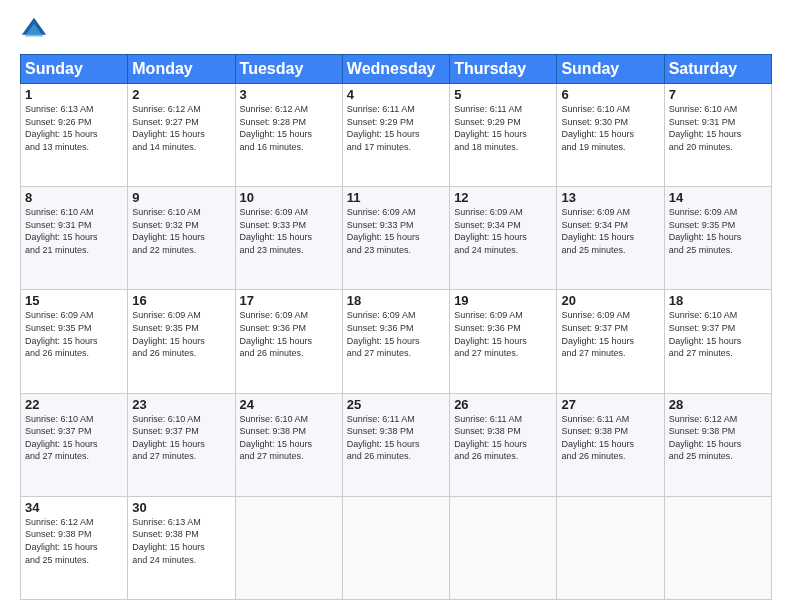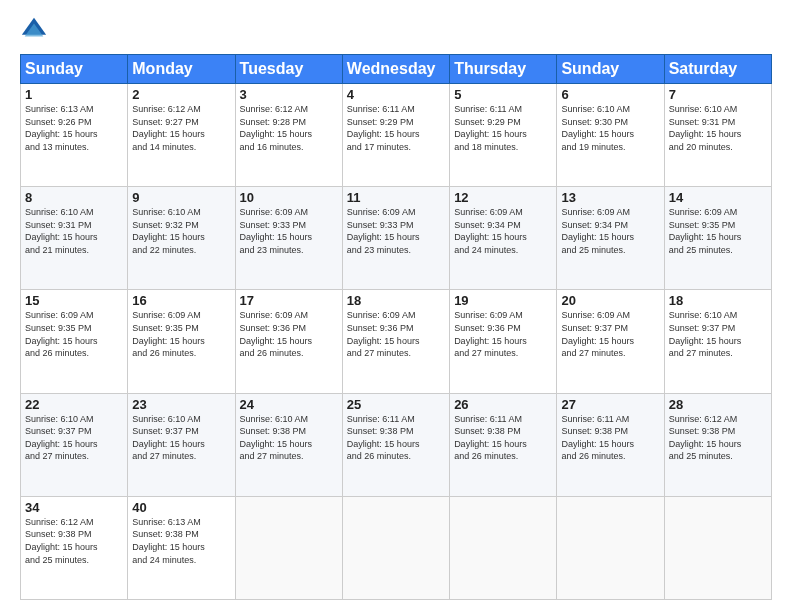--- a/index.html
+++ b/index.html
@@ -242,21 +242,21 @@
         <span class="day-number">28</span>
         <span class="cell-text">Sunrise: 6:12 AM<br>Sunset: 9:38 PM<br>Daylight: 15 hours<br>and 25 minutes.</span>
       </td>
         </tr>
         <tr>
           <td>
         <span class="day-number">34</span>
         <span class="cell-text">Sunrise: 6:12 AM<br>Sunset: 9:38 PM<br>Daylight: 15 hours<br>and 25 minutes.</span>
       </td>
           <td>
-        <span class="day-number">40</span>
+        <span class="day-number">30</span>
         <span class="cell-text">Sunrise: 6:13 AM<br>Sunset: 9:38 PM<br>Daylight: 15 hours<br>and 24 minutes.</span>
       </td>
           <td class="empty-cell"></td>
           <td class="empty-cell"></td>
           <td class="empty-cell"></td>
           <td class="empty-cell"></td>
           <td class="empty-cell"></td>
         </tr>
       </tbody>
   </table>

